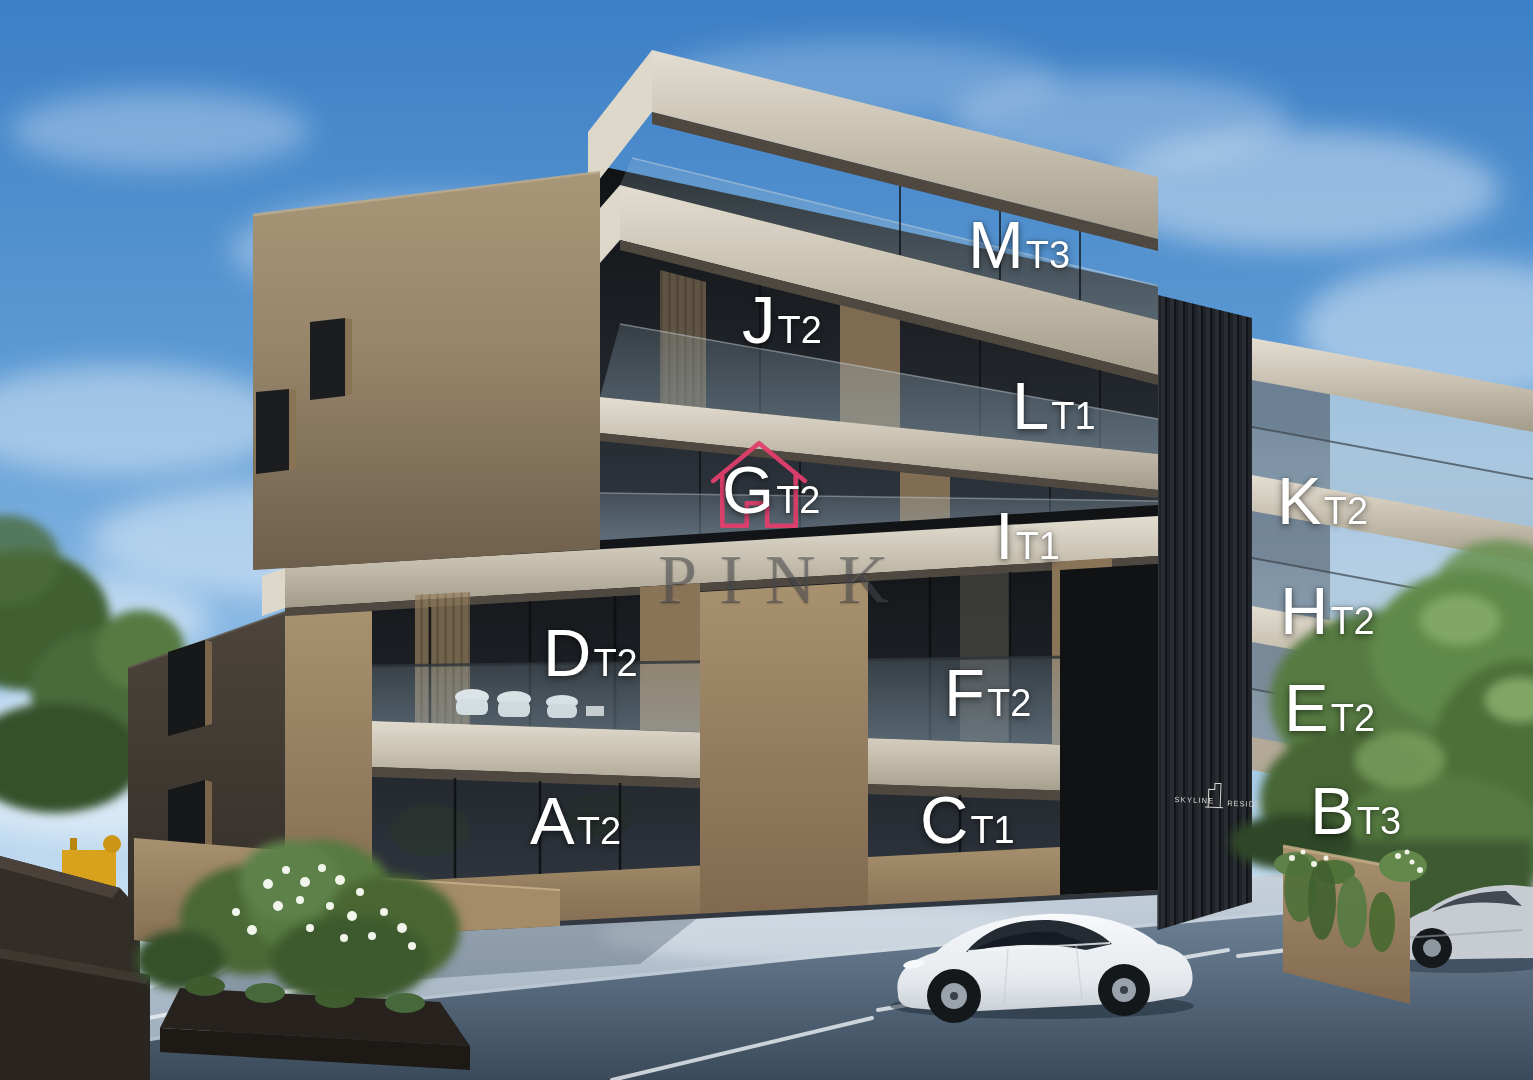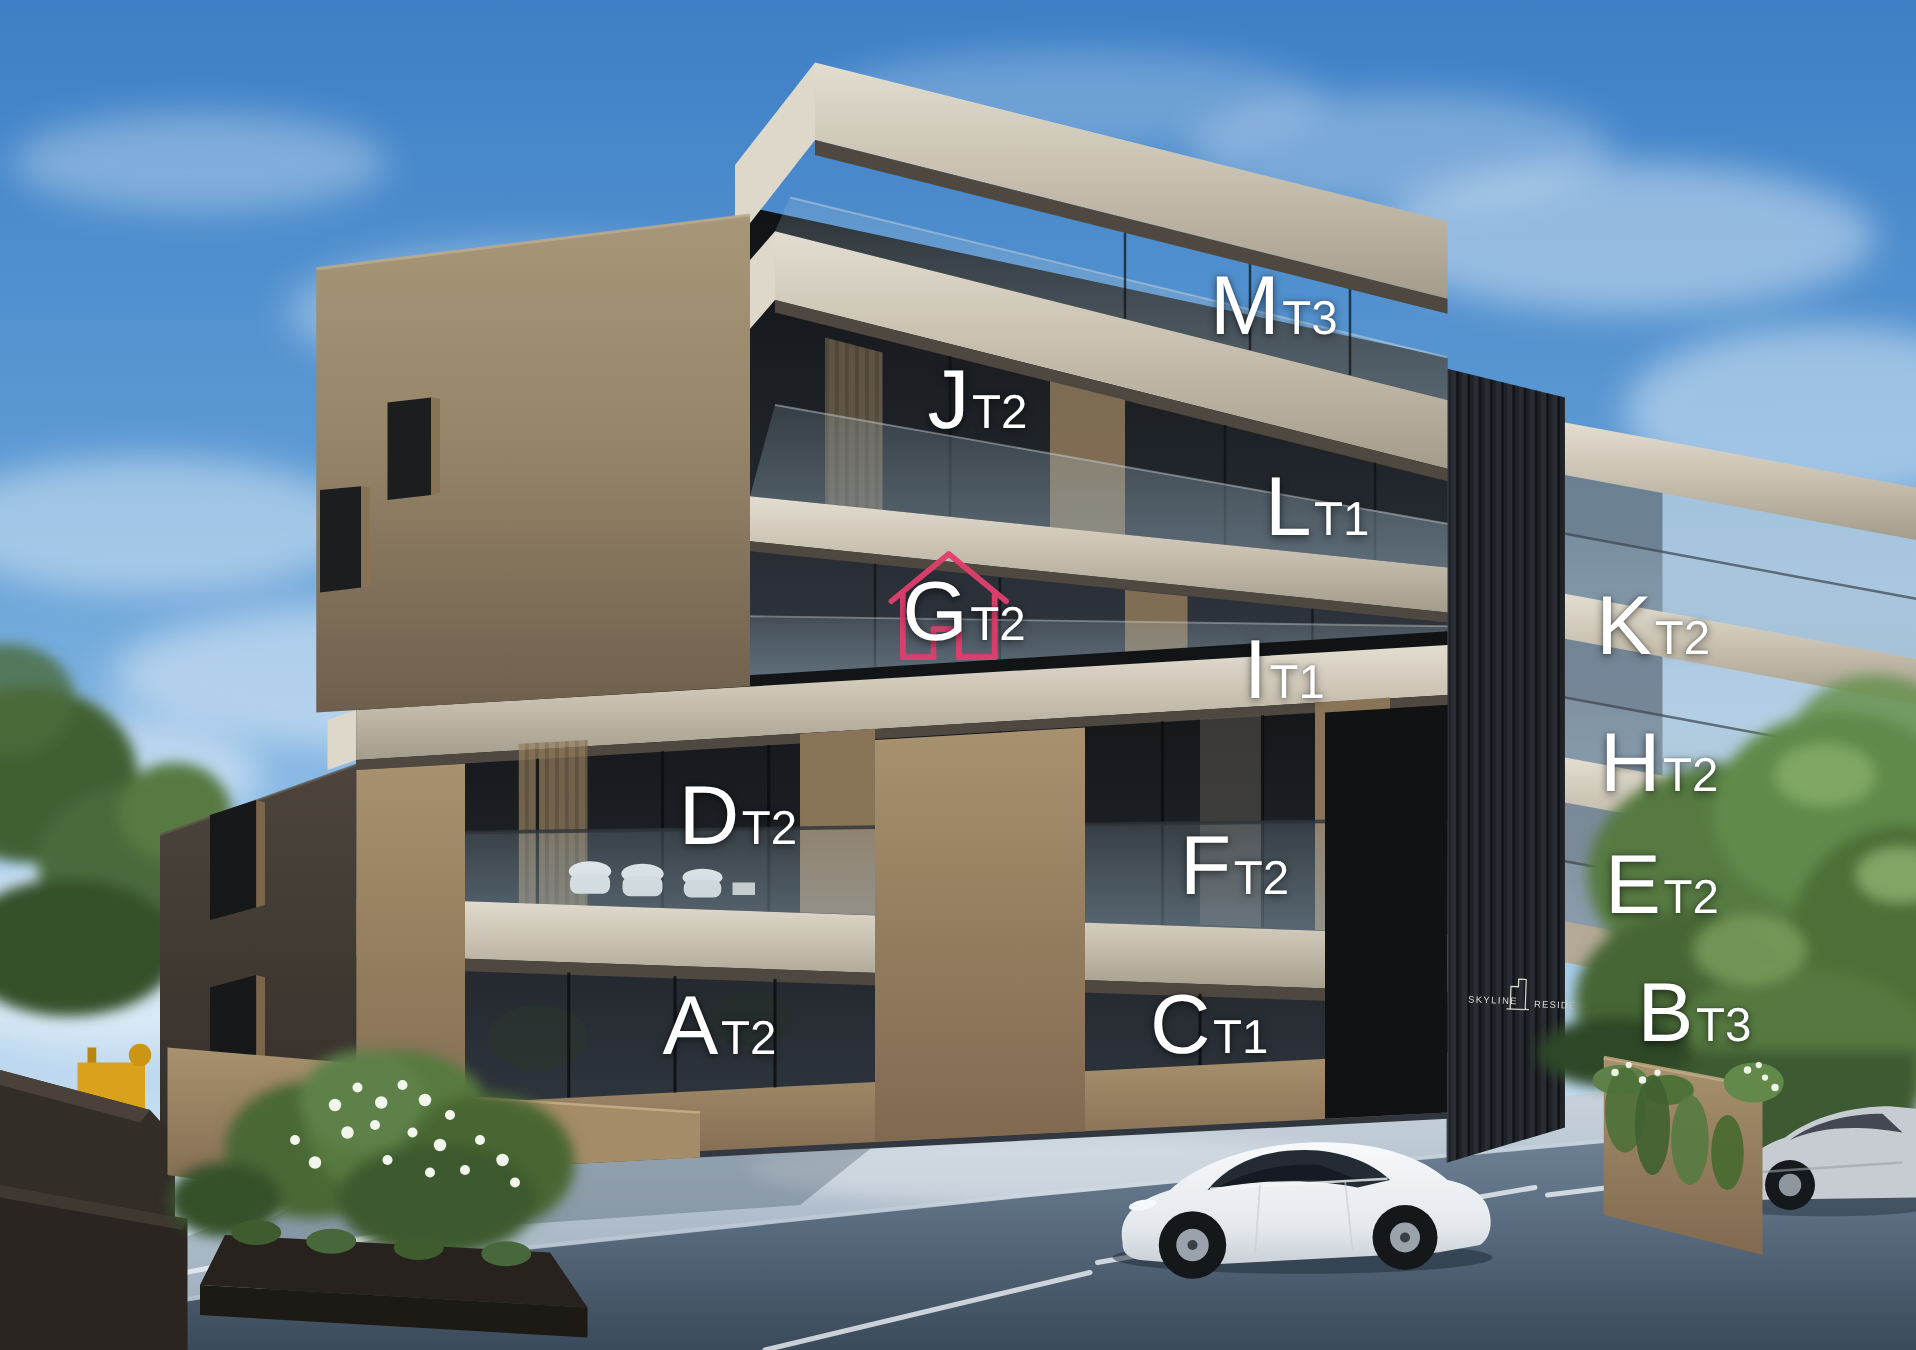--- a/index.html
+++ b/index.html
@@ -460,14 +460,15 @@
     </div>
 <div class="unit pos-c">
       <span class="big">C</span>
       <span class="sub">T1</span>
     </div>
 <div class="unit pos-b">
       <span class="big">B</span>
       <span class="sub">T3</span>
     </div>
 
+<div id="watermark">PINK</div>
 
 </div>
 
 </body></html>

